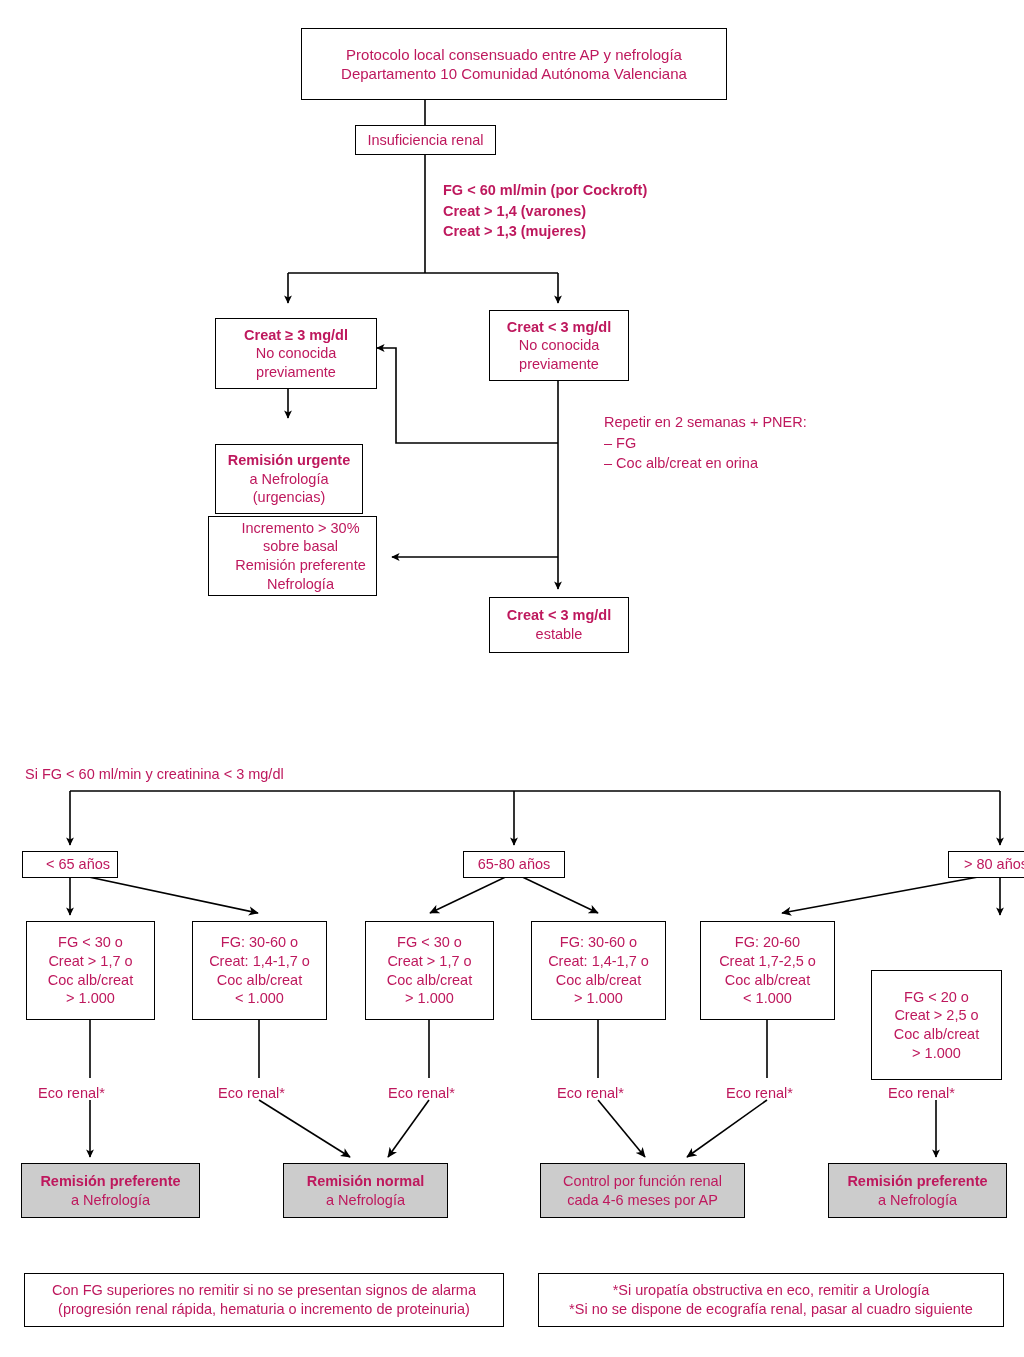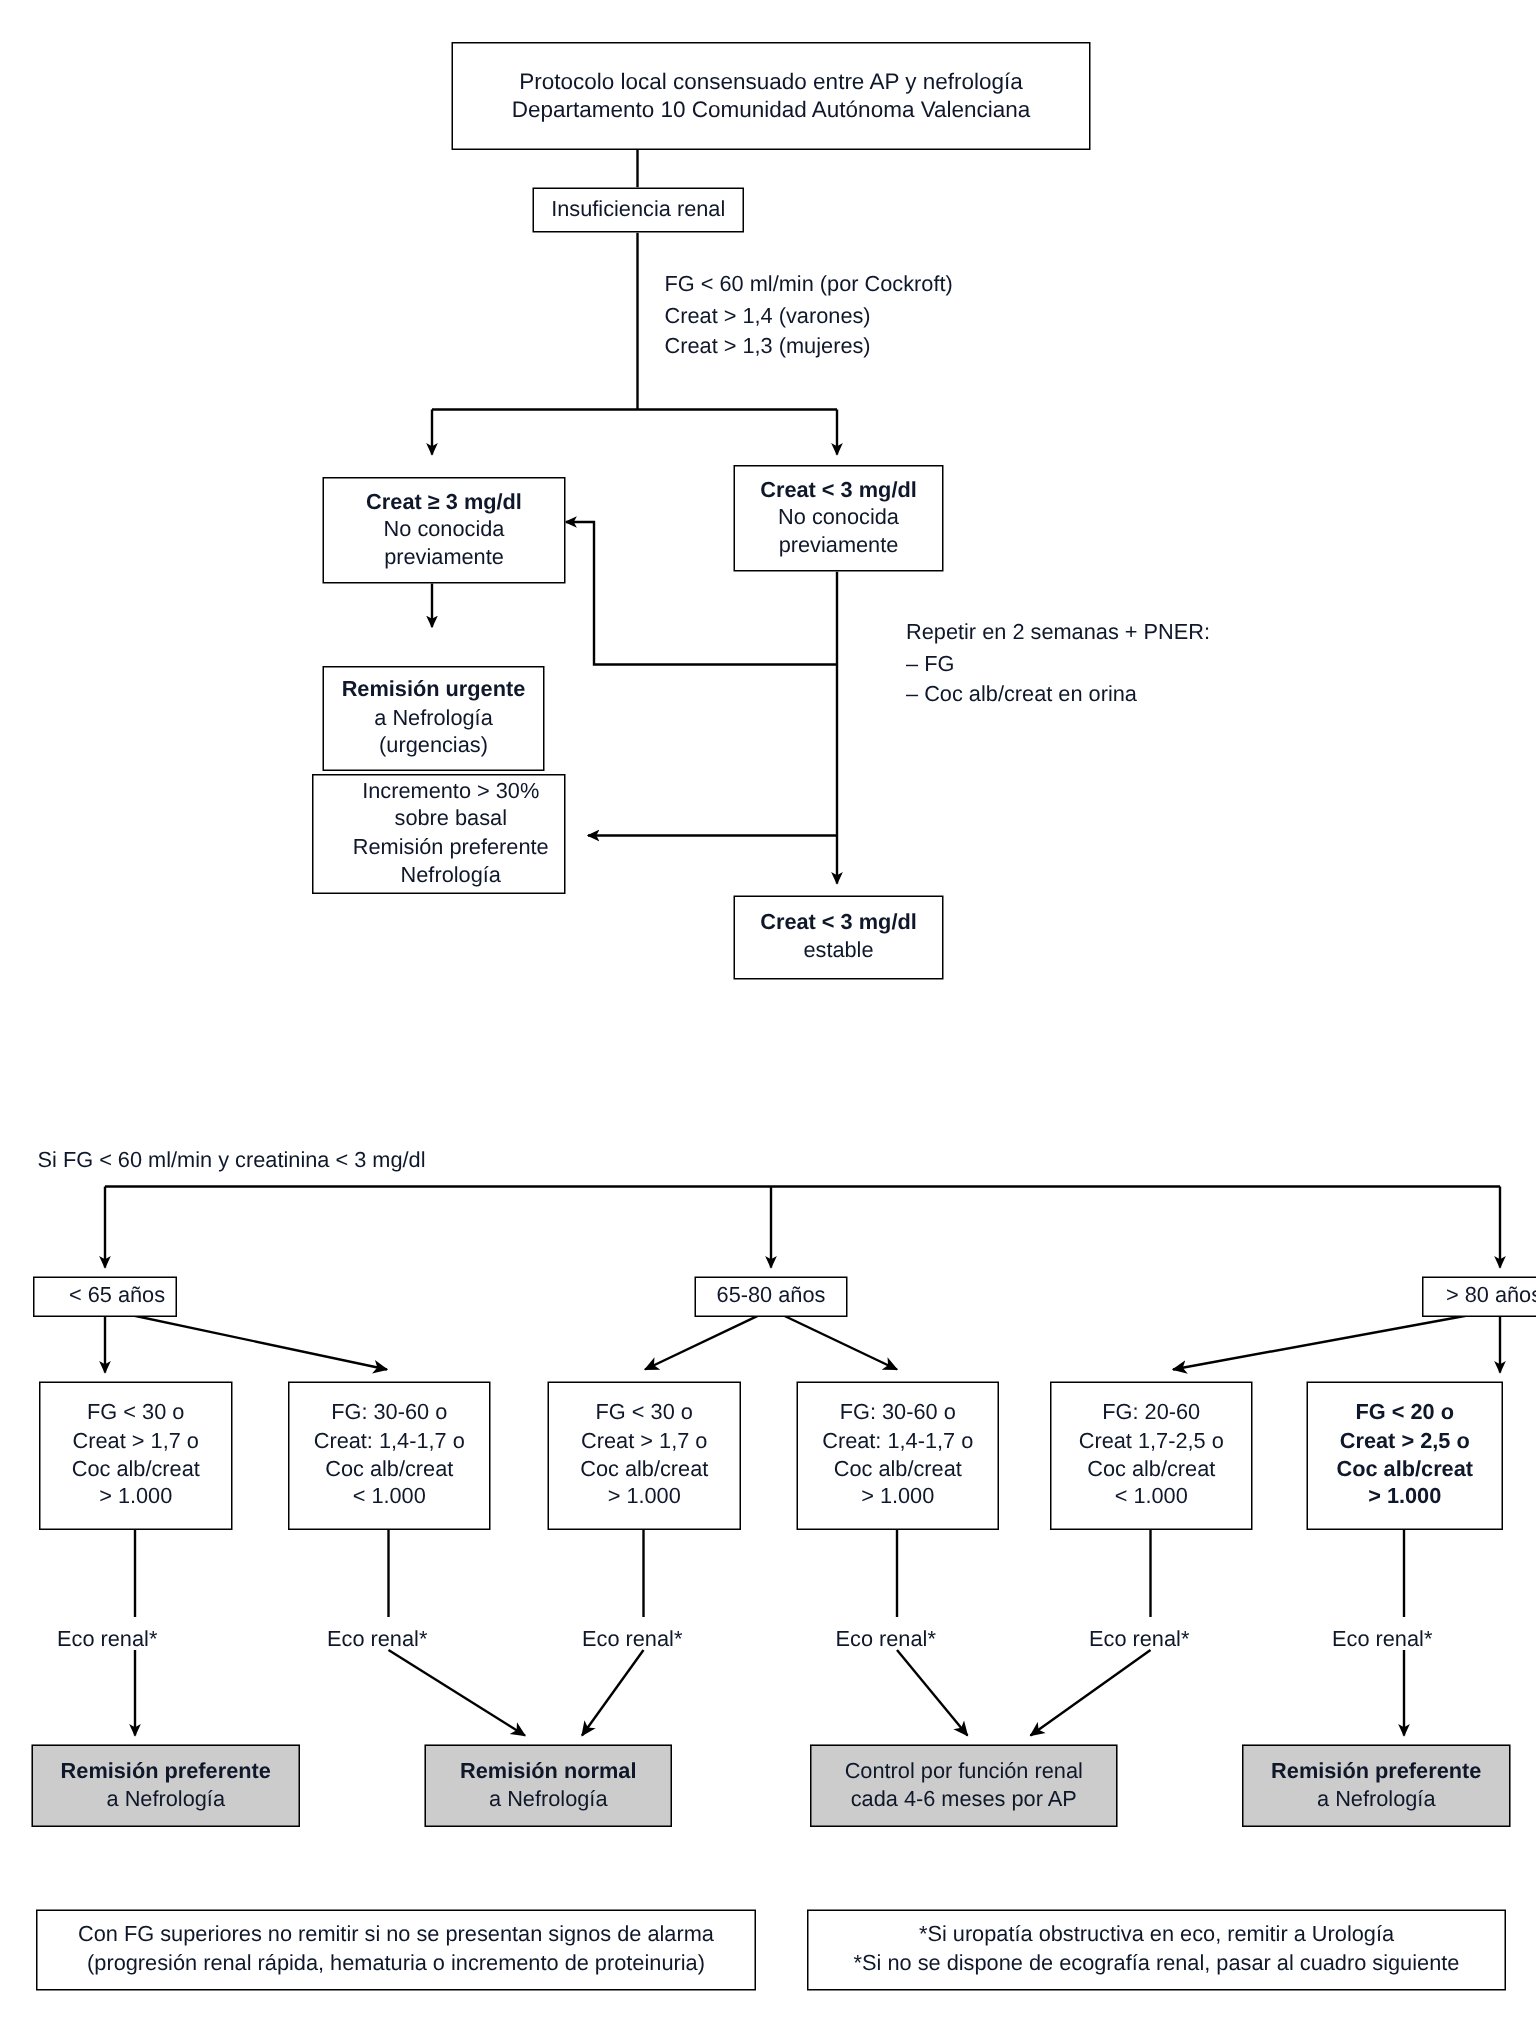--- a/index.html
+++ b/index.html
@@ -6,21 +6,21 @@
     margin: 0;
     padding: 0;
     background: #ffffff;
   }
   #canvas {
     position: relative;
     width: 1024px;
     height: 1357px;
     background: #ffffff;
     font-family: "Liberation Sans", sans-serif;
-    color: #0f172a;
+    color: #be185d;
     overflow: hidden;
   }
   svg.wires {
     position: absolute;
     left: 0; top: 0;
     width: 1024px;
     height: 1357px;
     pointer-events: none;
   }
   .node {
@@ -116,21 +116,21 @@
 
   <div class="node" style="left:301px; top:28px; width:426px; height:72px; font-size:15px;">
     <span class="ln">Protocolo local consensuado entre AP y nefrología</span>
     <span class="ln">Departamento 10 Comunidad Autónoma Valenciana</span>
   </div>
 
   <div class="node" style="left:355px; top:125px; width:141px; height:30px;justify-content:flex-end;">
     <span class="ln">Insuficiencia renal</span>
   </div>
 
-  <div class="free" style="left:443px; top:180px;">
+  <div class="free" style="left:443px; top:180px;font-weight:bold;">
     <span class="ln">FG &lt; 60 ml/min (por Cockroft)</span>
     <span class="ln">Creat &gt; 1,4 (varones)</span>
     <span class="ln">Creat &gt; 1,3 (mujeres)</span>
   </div>
 
   <div class="node" style="left:215px; top:318px; width:162px; height:71px;">
     <span class="ln b">Creat ≥ 3 mg/dl</span>
     <span class="ln">No conocida</span>
     <span class="ln">previamente</span>
   </div>
@@ -202,21 +202,21 @@
     <span class="ln">Creat: 1,4-1,7 o</span>
     <span class="ln">Coc alb/creat</span>
     <span class="ln">&gt; 1.000</span>
   </div>
   <div class="node" style="left:700px; top:921px; width:135px; height:99px;">
     <span class="ln">FG: 20-60</span>
     <span class="ln">Creat 1,7-2,5 o</span>
     <span class="ln">Coc alb/creat</span>
     <span class="ln">&lt; 1.000</span>
   </div>
-  <div class="node" style="left:871px; top:921px; width:131px; height:99px;font-weight:bold;">
+  <div class="node" style="left:871px; top:970px; width:131px; height:110px;">
     <span class="ln">FG &lt; 20 o</span>
     <span class="ln">Creat &gt; 2,5 o</span>
     <span class="ln">Coc alb/creat</span>
     <span class="ln">&gt; 1.000</span>
   </div>
 
   <div class="free" style="left:38px; top:1083px;">Eco renal*</div>
   <div class="free" style="left:218px; top:1083px;">Eco renal*</div>
   <div class="free" style="left:388px; top:1083px;">Eco renal*</div>
   <div class="free" style="left:557px; top:1083px;">Eco renal*</div>

